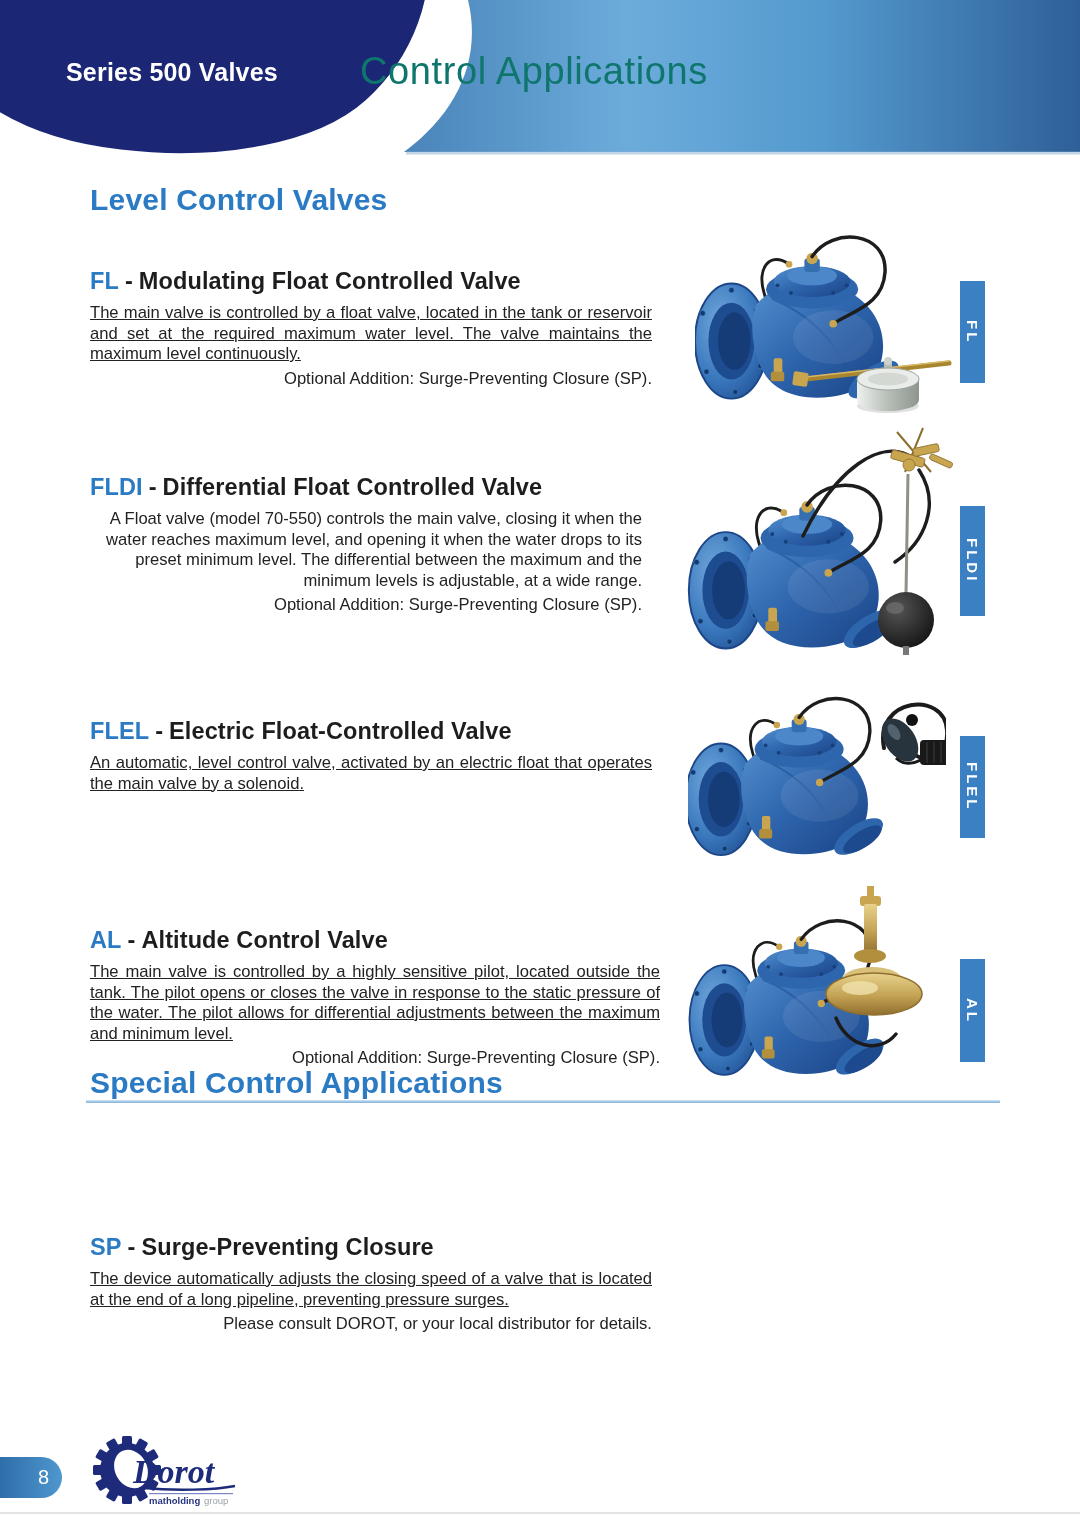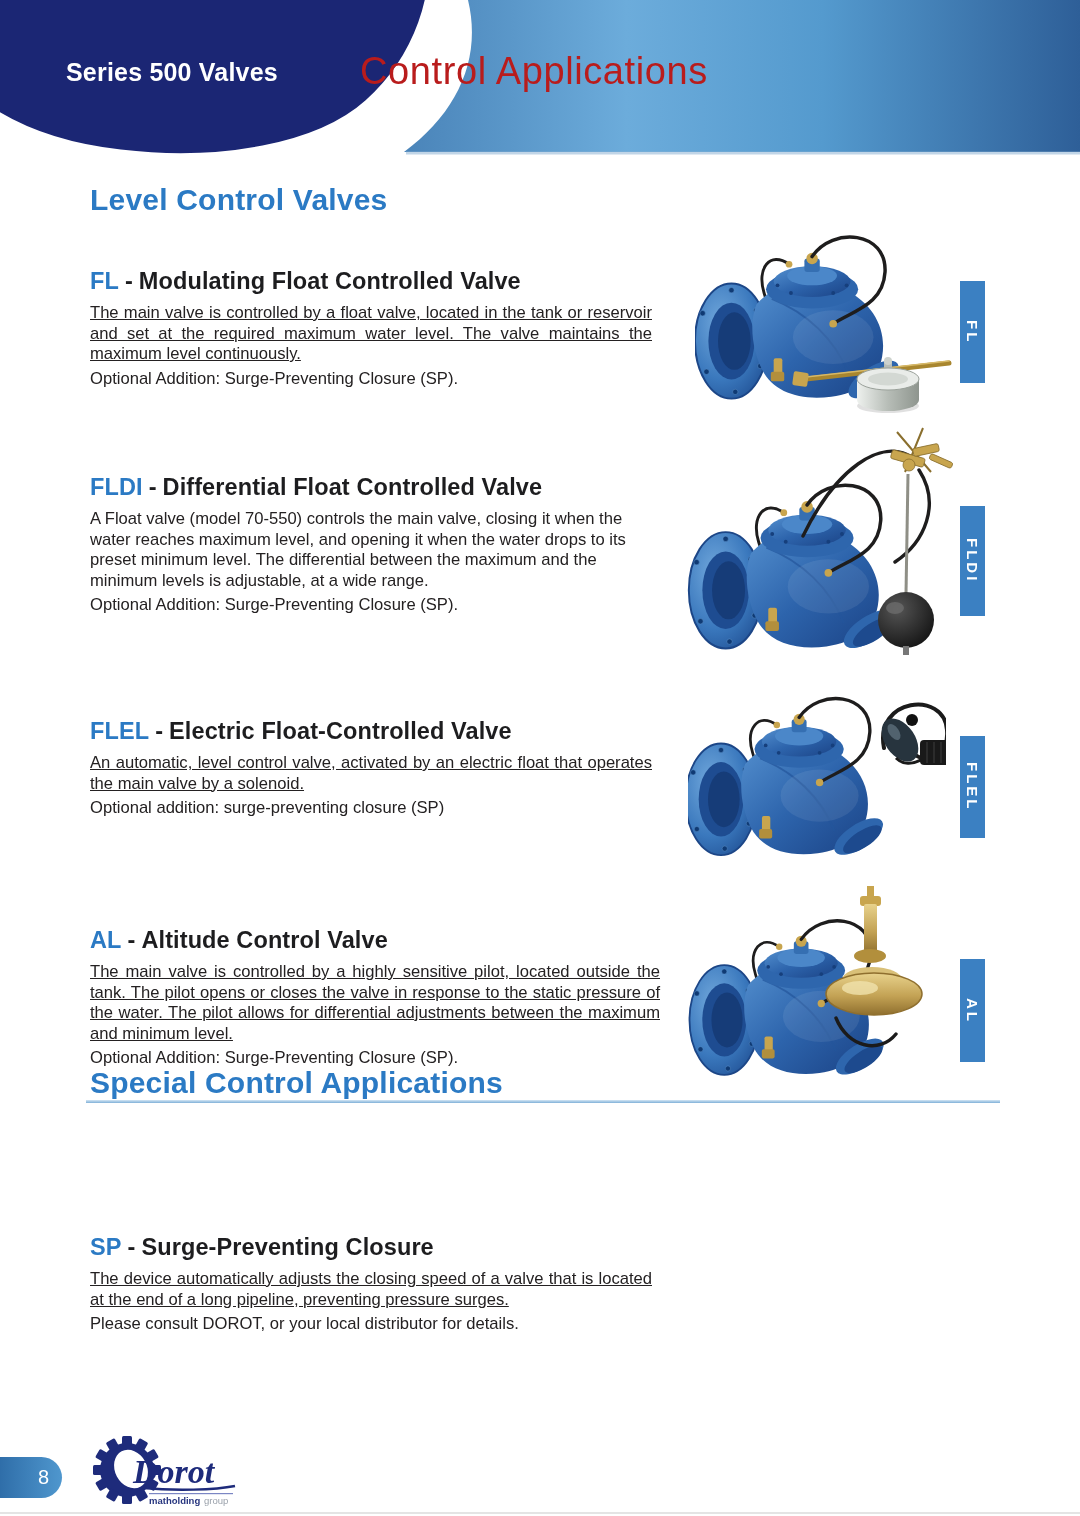--- a/index.html
+++ b/index.html
@@ -2,31 +2,31 @@
 <html><head>
 <meta charset="utf-8">
 <style>
   html,body{margin:0;padding:0;background:#ffffff;}
   body{width:1080px;height:1516px;position:relative;font-family:"Liberation Sans",sans-serif;overflow:hidden;}
   .page{position:absolute;inset:0;background:#fff;padding-left:38px;}
 
   
   .header-svg{position:absolute;left:0;top:0;}
   .series-label{position:absolute;left:66px;top:58px;color:#ffffff;font-size:25px;font-weight:bold;letter-spacing:.2px;}
-  .banner-title{position:absolute;left:360px;top:50px;color:#b91c1c;font-size:38px;font-weight:400;letter-spacing:.6px;}
+  .banner-title{position:absolute;left:360px;top:50px;color:#0f766e;font-size:38px;font-weight:400;letter-spacing:.6px;}
 
   
   .section-heading{position:absolute;left:90px;margin:0;color:#2b7ac4;font-size:30px;font-weight:bold;letter-spacing:.2px;}
 
   
   .product{position:absolute;left:90px;width:562px;}
   .product h3{margin:0 0 8px 0;font-size:23.5px;font-weight:bold;color:#1d1d1f;letter-spacing:.1px;}
   .product h3 .code{color:#2b7ac4;}
   .product h3 .dash{margin:0 6px;}
-  .desc{margin:0;font-size:16.6px;line-height:20.5px;color:#242122;}
+  .desc{margin:0;font-size:16.6px;line-height:20.5px;color:#242122;text-align:right;}
   .desc + .desc{margin-top:4px;}
   .just{text-align:justify;text-decoration:underline;}
 
   
   .divider{position:absolute;left:86px;top:1100px;width:914px;height:3px;border:0;margin:0;
            background:linear-gradient(#d4e6f4,#7fb0d8);}
 
   
   .side-tab{position:absolute;left:960px;width:25px;background:#3b80c2;display:flex;align-items:center;justify-content:center;}
   .side-tab span{writing-mode:vertical-rl;color:#ffffff;font-size:15px;font-weight:bold;letter-spacing:3px;}
@@ -150,21 +150,20 @@
     </h3>
     <p class="desc">A Float valve (model 70-550) controls the main valve, closing it when the water reaches maximum level, and opening it when the water drops to its preset minimum level. The differential between the maximum and the minimum levels is adjustable, at a wide range.</p>
     <p class="desc">Optional Addition: Surge-Preventing Closure (SP).</p>
   </section>
 
   <section class="product" style="top:718px">
     <h3>
       <span class="code">FLEL</span><span class="dash">-</span><span>Electric Float-Controlled Valve</span>
     </h3>
     <p class="desc just">An automatic, level control valve, activated by an electric float that operates the main valve by a solenoid.</p>
-    <p class="desc">Optional addition: surge-preventing closure (SP)</p>
   </section>
 
   <section class="product" style="top:927px;width:570px">
     <h3>
       <span class="code">AL</span><span class="dash">-</span><span>Altitude Control Valve</span>
     </h3>
     <p class="desc just">The main valve is controlled by a highly sensitive pilot, located outside the tank. The pilot opens or closes the valve in response to the static pressure of the water. The pilot allows for differential adjustments between the maximum and minimum level.</p>
     <p class="desc">Optional Addition: Surge-Preventing Closure (SP).</p>
   </section>
 

